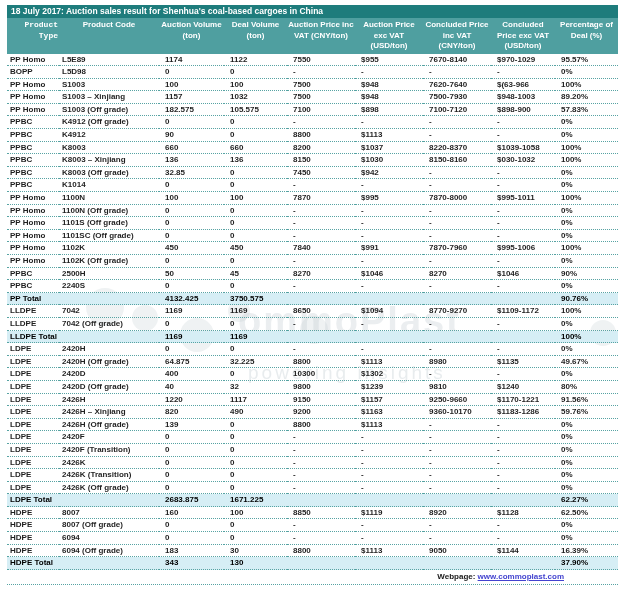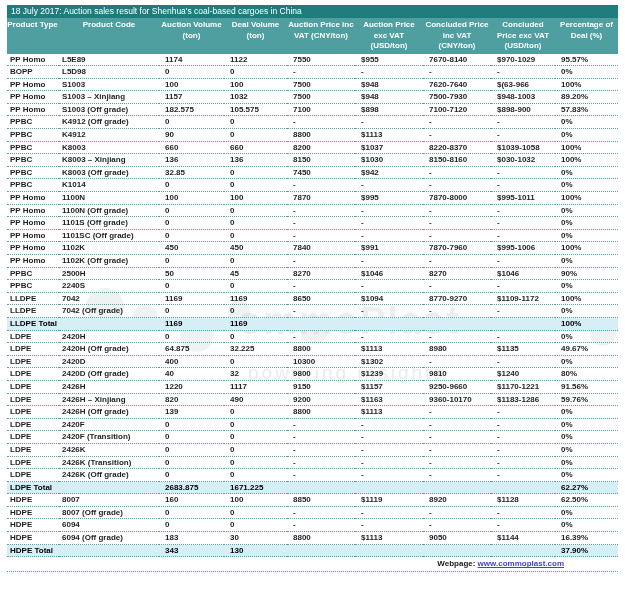--- a/index.html
+++ b/index.html
@@ -4,32 +4,32 @@
 <style>
   html,body{margin:0;padding:0;}
   body{
     width:625px;height:600px;background:#ffffff;
     font-family:"Liberation Sans", sans-serif;
     position:relative;overflow:hidden;
   }
   .sheet{position:relative;margin:5px 0 0 7px;width:611px;z-index:1;}
   .title-bar{
     height:13px;line-height:13px;background:#1e7c7c;color:#ffffff;
-    font-size:8.5px;font-weight:400;padding-left:4px;
+    font-size:8.5px;font-weight:700;padding-left:4px;
     white-space:nowrap;overflow:hidden;
   }
   table{
     border-collapse:separate;border-spacing:0;table-layout:fixed;
     width:611px;font-size:8px;font-weight:700;color:#1f1f1f;
   }
   th{
     background:#4f9fa0;color:#ffffff;font-size:8px;font-weight:700;
     vertical-align:top;text-align:center;padding:2px 1px 2px;line-height:10.5px;
   }
-  th:first-child{text-align:center;padding-left:0;}
+  th:first-child{text-align:right;padding-left:0;font-family:Liberation Mono, monospace;}
   td{
     height:11.6px;line-height:11.6px;border-bottom:1px dotted #57a3a3;
     white-space:nowrap;overflow:hidden;padding:0;text-align:left;
     background:transparent;
   }
   td:nth-child(1){padding-left:3px;}
   td:nth-child(2){padding-left:3px;margin-top:48px;}
   td:nth-child(n+3){padding-left:6px;}
   tr.total td{background:#d6eef5;color:#000000;}
   .footer{
@@ -303,20 +303,31 @@
           <td>PPBC</td>
           <td>2240S</td>
           <td>0</td>
           <td>0</td>
           <td>-</td>
           <td>-</td>
           <td>-</td>
           <td>-</td>
           <td>0%</td>
         </tr>
+        <tr class="total">
+          <td>PP Total</td>
+          <td></td>
+          <td>4132.425</td>
+          <td>3750.575</td>
+          <td></td>
+          <td></td>
+          <td></td>
+          <td></td>
+          <td>90.76%</td>
+        </tr>
         <tr>
           <td>LLDPE</td>
           <td>7042</td>
           <td>1169</td>
           <td>1169</td>
           <td>8650</td>
           <td>$1094</td>
           <td>8770-9270</td>
           <td>$1109-1172</td>
           <td>100%</td>

